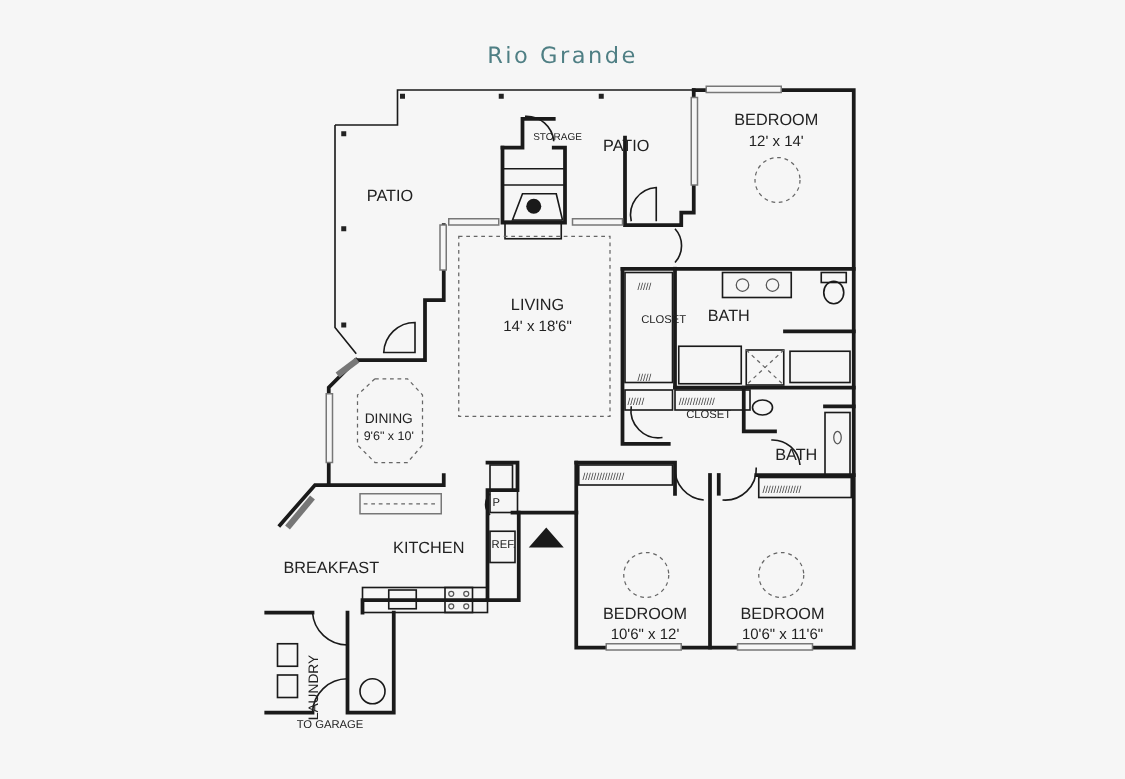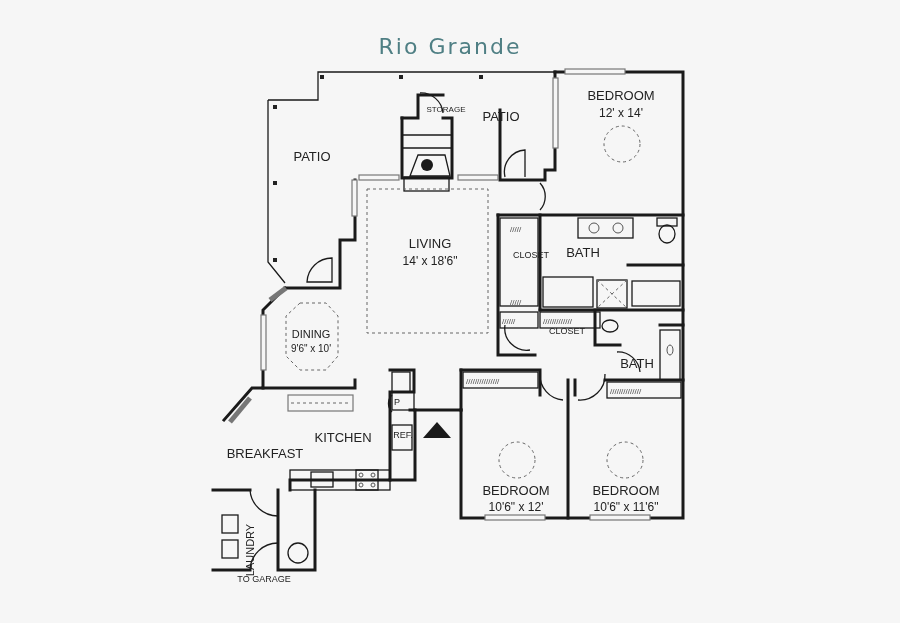--- a/index.html
+++ b/index.html
@@ -1,17 +1,17 @@
 <!DOCTYPE html>
 <html><head>
 <meta charset="utf-8">
 <style>
   html,body{margin:0;padding:0;background:#f6f6f6;}
   body{width:900px;height:623px;position:relative;overflow:hidden;font-family:"Liberation Sans",sans-serif;}
-  .title{position:absolute;left:0;top:34px;width:900px;text-align:center;color:#4f7f84;font-size:22px;letter-spacing:2px;font-family:"DejaVu Sans",sans-serif;}
+  .title{position:absolute;left:0;top:34px;width:900px;text-align:center;color:#4f7f84;font-size:18px;letter-spacing:2px;font-family:"DejaVu Sans",sans-serif;}
   svg{position:absolute;left:0;top:0;}
   .lbl{font-family:"Liberation Sans",sans-serif;fill:#222;}
   .w{stroke:#1a1a1a;stroke-width:3;fill:none;stroke-linecap:square;}
   .t{stroke:#1a1a1a;stroke-width:1.3;fill:none;}
   .win{fill:#f6f6f6;stroke:#777;stroke-width:1.2;}
   .dash{stroke:#666;stroke-width:1;stroke-dasharray:3,3;fill:none;}
   .g{stroke:#555;stroke-width:1;fill:none;}
 </style>
 </head>
 <body>

